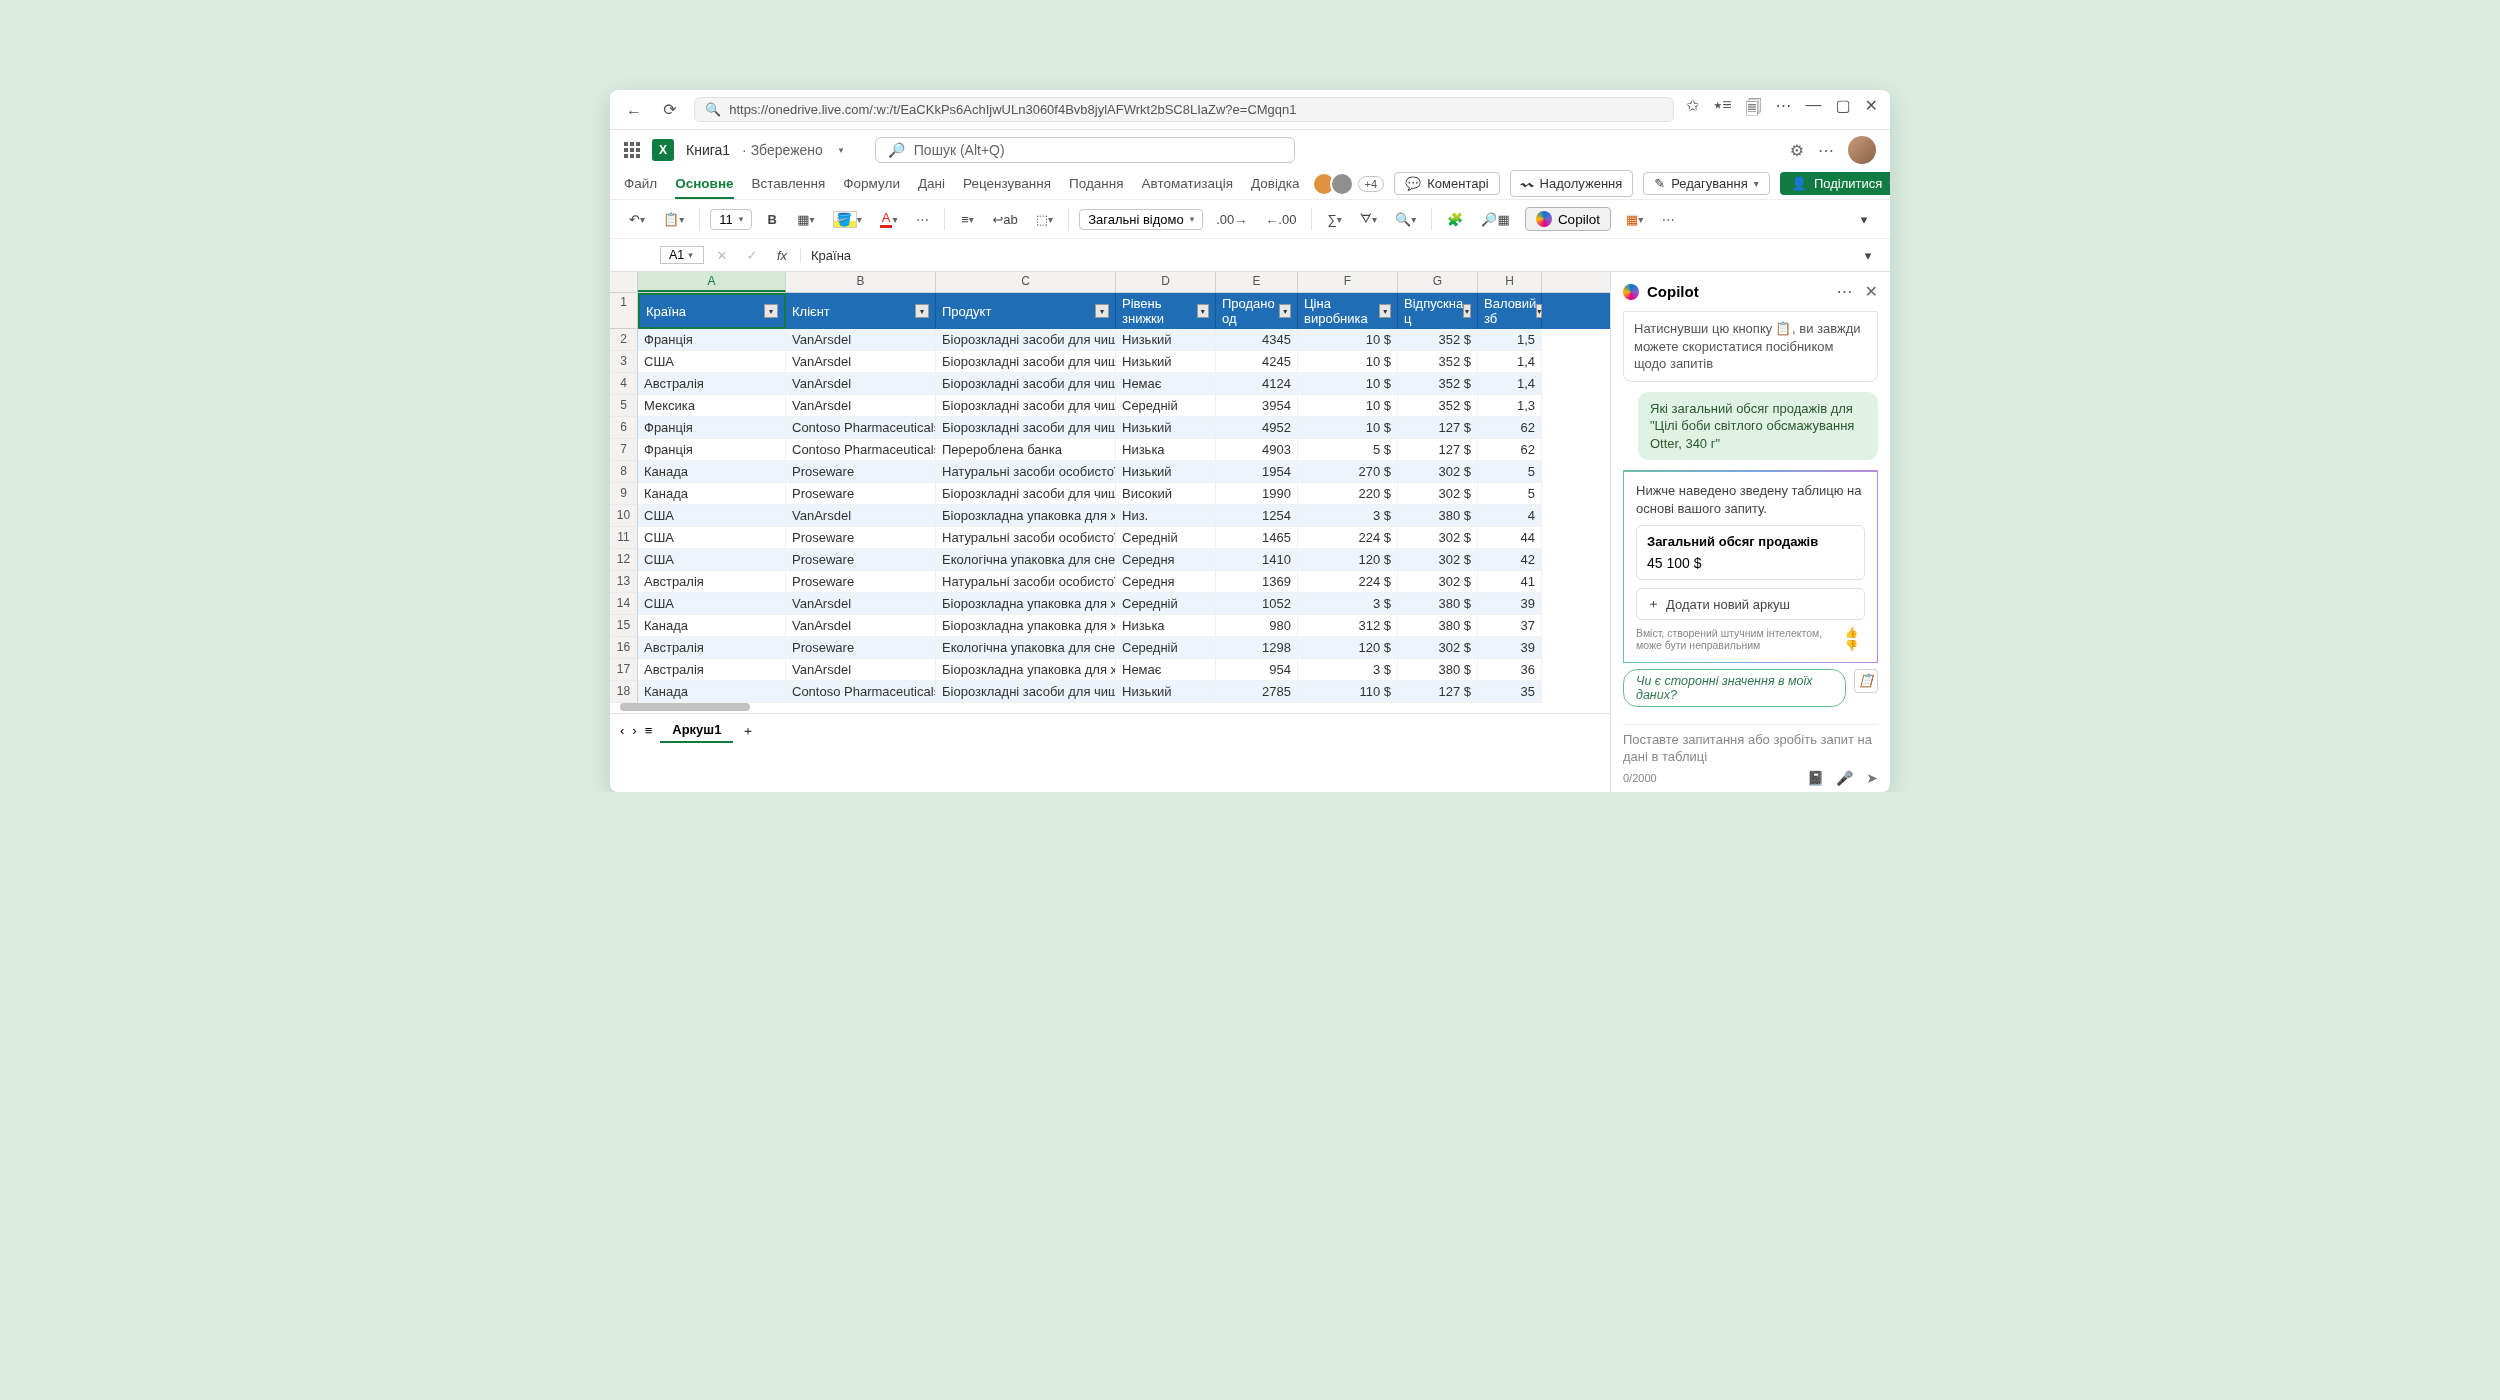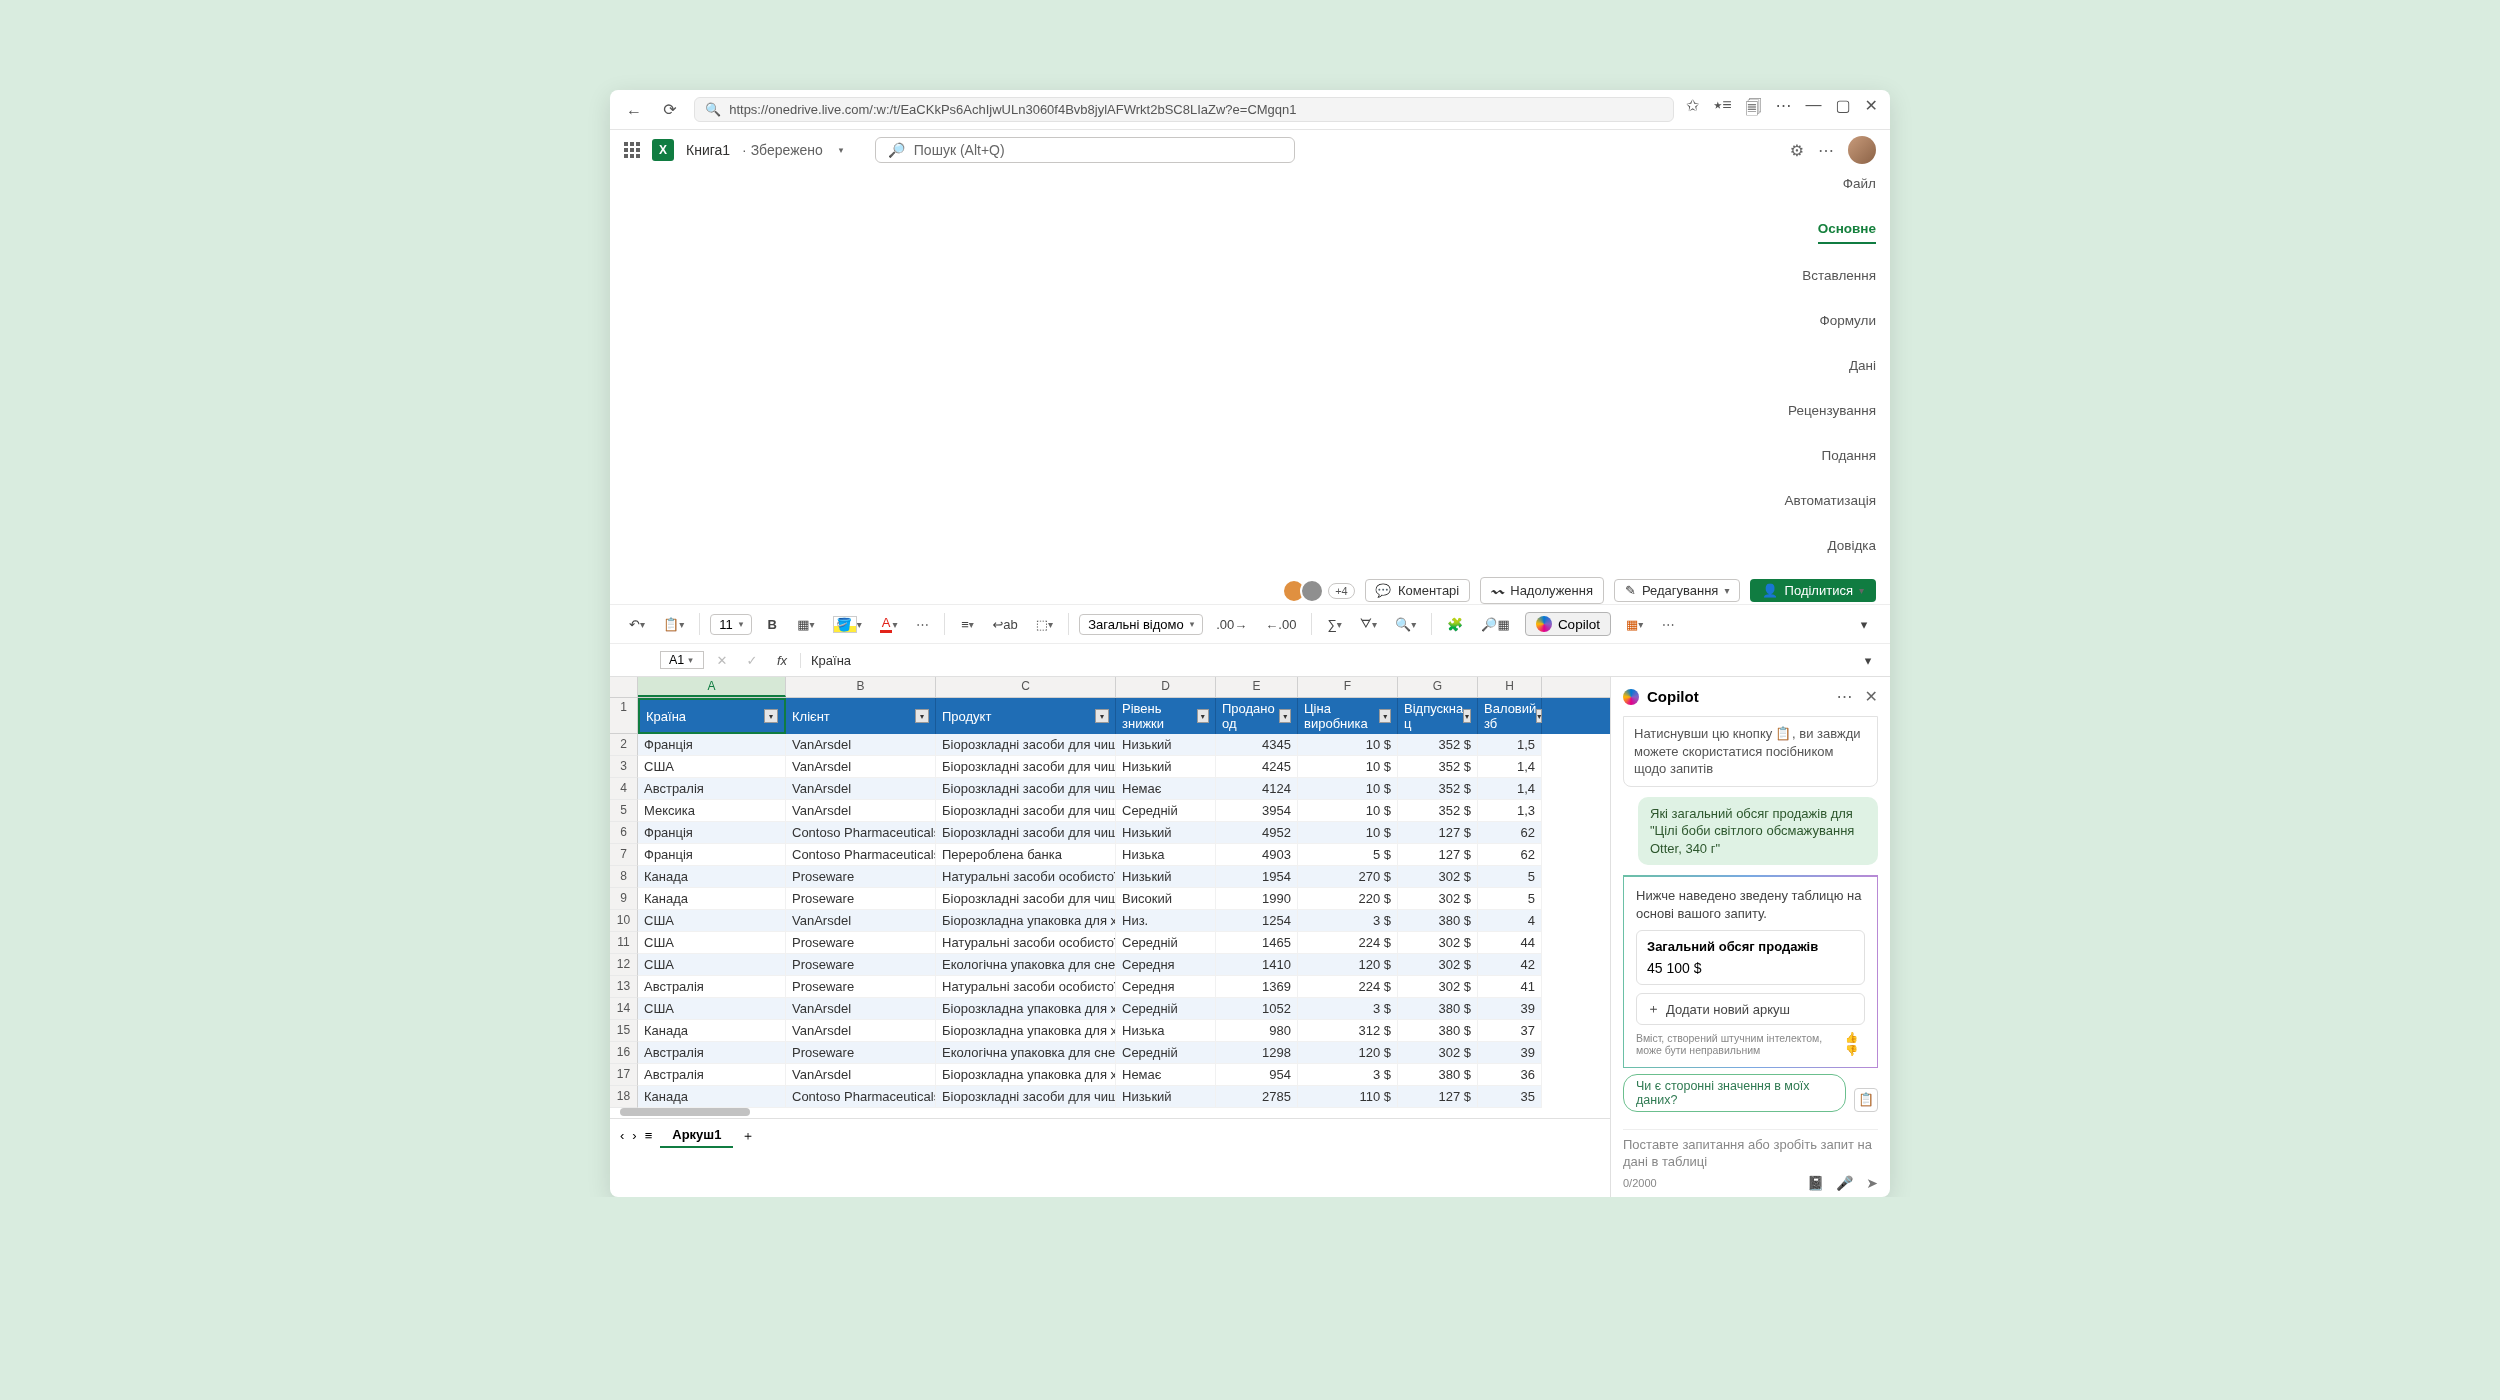--- a/index.html
+++ b/index.html
@@ -18,21 +18,21 @@
   .waffle span { background: #616161; width: 4px; height: 4px; }
   .excel-icon { width: 22px; height: 22px; background: #107c41; color: #fff; font-weight: bold; font-size: 12px; display: flex; align-items: center; justify-content: center; border-radius: 3px; }
   .doc-title { font-size: 14px; color: #323130; }
   .doc-status { color: #616161; font-size: 14px; }
   .doc-status-caret { color: #616161; margin-left: 4px; }
   .search-box { flex: 1; max-width: 420px; display: flex; align-items: center; gap: 8px; border: 1px solid #c8c6c4; border-radius: 6px; padding: 4px 12px; margin: 0 20px; color: #666; font-size: 14px; }
   .hdr-right { margin-left: auto; display: flex; align-items: center; gap: 14px; }
   .avatar { width: 28px; height: 28px; border-radius: 50%; background: linear-gradient(135deg,#c89b7b,#8b6246); }
 
   
-  .ribbon-tabs { display: flex; align-items: flex-end; gap: 18px; padding: 0 14px; font-size: 13.5px; color: #555; flex-direction: column; }
+  .ribbon-tabs { display: flex; align-items: flex-start; gap: 18px; padding: 0 14px; font-size: 13.5px; color: #555; }
   .ribbon-tabs .tab { padding: 6px 0; cursor: default; }
   .ribbon-tabs .tab.active { color: #15803d; font-weight: 600; border-bottom: 2px solid #107c41; }
   .ribbon-right { margin-left: auto; display: flex; align-items: center; gap: 10px; }
   .presence-stack { display: flex; align-items: center; }
   .presence-stack .p { width: 24px; height: 24px; border-radius: 50%; border: 2px solid #fff; margin-left: -6px; }
   .p1 { background: #e09040; } .p2 { background: #8f8f8f; }
   .plus-badge { font-size: 11px; border: 1px solid #c8c6c4; border-radius: 12px; padding: 1px 6px; color: #555; margin-left: 4px; }
   .pill { display: flex; align-items: center; gap: 6px; border: 1px solid #c8c6c4; border-radius: 4px; padding: 3px 10px; font-size: 13px; color: #333; }
   .share-btn { background: #107c41; color: #fff; border-radius: 4px; padding: 4px 12px; display: flex; align-items: center; gap: 6px; font-size: 13px; }
 
@@ -89,21 +89,21 @@
   .cp-body { flex: 1; padding: 0 12px 8px; display: flex; flex-direction: column; gap: 10px; overflow: hidden; font-size: 13px; }
   .cp-info { border: 1px solid #e2e2e2; border-radius: 0 0 8px 8px; padding: 8px 10px; color: #555; line-height: 1.35; }
   .cp-user-bubble { align-self: flex-end; background: #dff2e4; border-radius: 10px; padding: 8px 12px; color: #2d572d; max-width: 240px; line-height: 1.35; }
   .cp-answer-card { border: 1px solid #bde3c9; border-top: 2px solid transparent; border-image: linear-gradient(90deg,#6bc0a6,#7aa9e2,#b889d5) 1; border-radius: 0; padding: 10px 12px; }
   .cp-answer-card p { color: #444; line-height: 1.35; margin-bottom: 8px; }
   .cp-result { border: 1px solid #e0e0e0; border-radius: 6px; padding: 8px 10px; margin-bottom: 8px; }
   .cp-result .t { font-weight: 600; font-size: 13px; margin-bottom: 6px; }
   .cp-result .v { font-size: 14px; }
   .cp-add { border: 1px solid #e0e0e0; border-radius: 6px; padding: 6px 10px; display: flex; align-items: center; gap: 6px; font-size: 13px; color: #444; }
   .cp-disc { display: flex; align-items: center; justify-content: space-between; font-size: 10.5px; color: #888; margin-top: 6px; }
-  .cp-sugg-row { display: flex; align-items: flex-end; gap: 8px; padding: 0 12px 6px; }
+  .cp-sugg-row { display: flex; align-items: flex-start; gap: 8px; padding: 0 12px 6px; font-style: italic; }
   .cp-sugg { border: 1px solid #6bbf8e; color: #2f7a52; border-radius: 14px; padding: 4px 12px; font-size: 12.5px; flex: 1; }
   .cp-clip { width: 24px; height: 24px; border: 1px solid #d0d0d0; border-radius: 4px; display: flex; align-items: center; justify-content: center; color: #666; font-size: 13px; }
   .cp-input { margin: 11px 12px 6px; border-top: 1px solid #eee; padding-top: 6px; }
   .cp-input .ph { color: #888; font-size: 13px; line-height: 1.35; min-height: 34px; }
   .cp-input-bar { display: flex; align-items: center; justify-content: space-between; font-size: 11px; color: #888; margin-top: 4px; }
   .cp-input-bar .icons { display: flex; gap: 12px; color: #777; font-size: 14px; }
 
   .caret::after { content: " \25BE"; font-size: 10px; color: #666; }
   .caret-down { font-size: 9px; color: #666; }
 </style>

